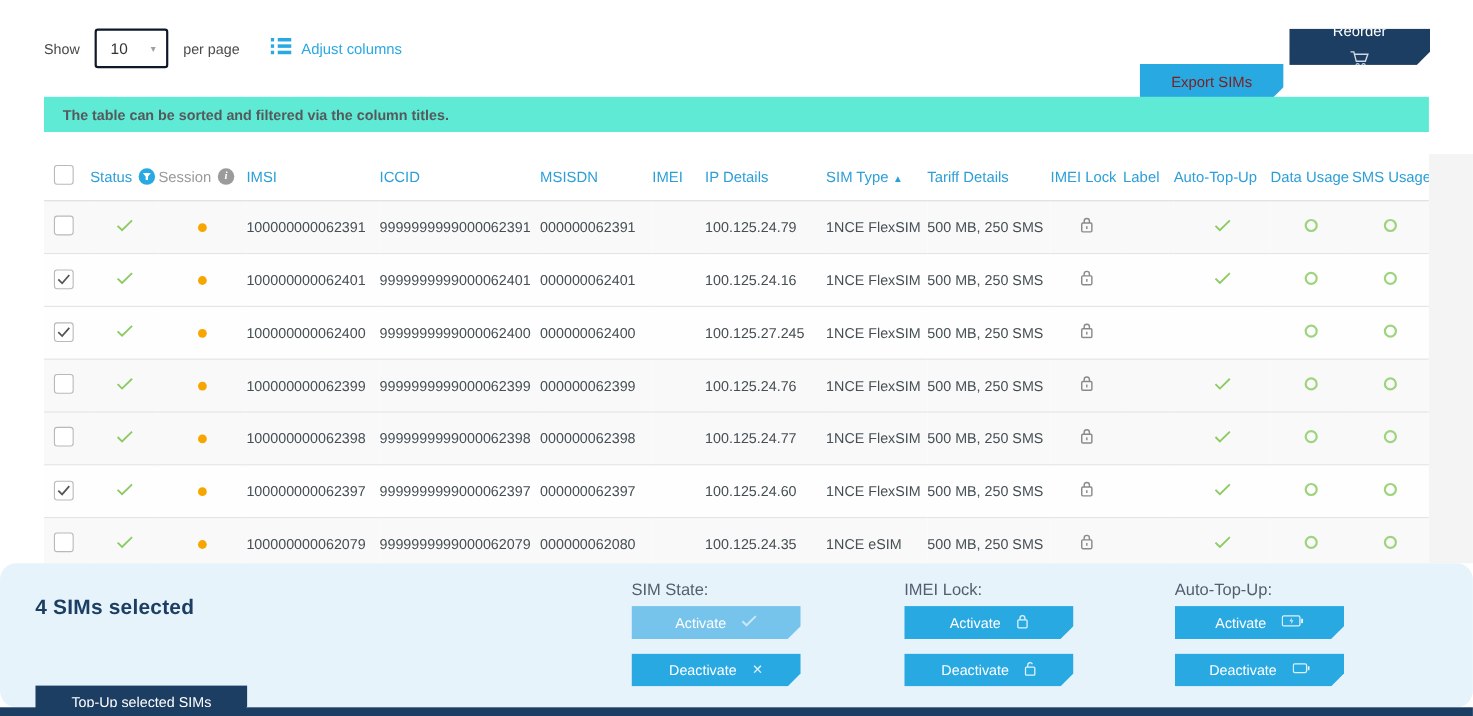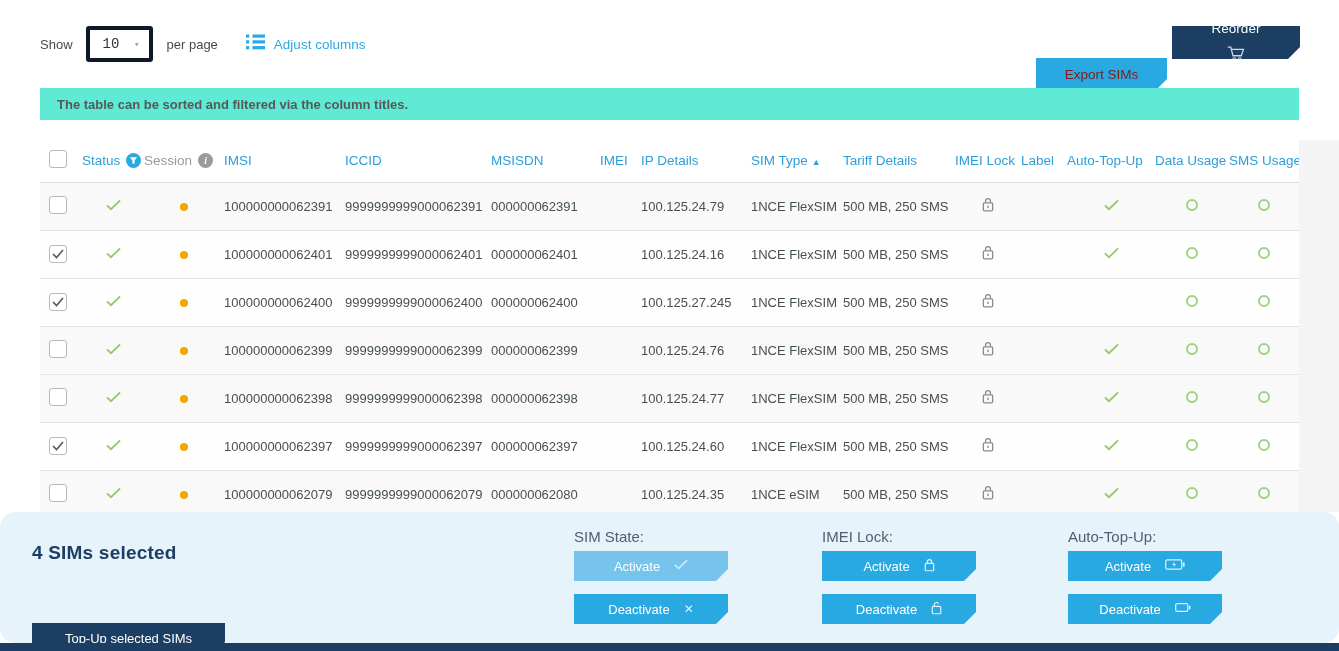--- a/index.html
+++ b/index.html
@@ -9,23 +9,23 @@
     background:#ffffff;
     position:relative;
     overflow:hidden;
     color:#454f54;
   }
   
   .toolbar { position:absolute; top:0; left:0; right:0; height:78px; background:#fff; }
   .show-group { position:absolute; left:40px; top:26px; height:36px; display:flex; align-items:center; }
   .show-label, .perpage-label { font-size:13px; color:#4a4a4a; }
   .pagesize-select {
-    width:67px; height:36px; border:4px solid #0f172a; border-radius:3px; background:#fff;
+    width:67px; height:36px; border:2px solid #0f172a; border-radius:3px; background:#fff;
     margin:0 14px 0 13px; display:flex; align-items:center; justify-content:space-between;
-    padding:0 9px 0 13px; cursor:pointer; font-size:14px; color:#333;font-family:Liberation Mono, monospace;
+    padding:0 9px 0 13px; cursor:pointer; font-size:14px; color:#333;
   }
   .pagesize-caret { color:#9aa0a6; font-size:9px; }
   .adjust-group { display:flex; align-items:center; margin-left:28px; cursor:pointer; }
   .adjust-label { color:#29a9e2; font-size:13.5px; margin-left:9px; }
   .btn-cut { clip-path:polygon(0 0,100% 0,100% calc(100% - 12px),calc(100% - 12px) 100%,0 100%); }
   .export-btn {
     position:absolute; left:1036px; top:26px; width:131px; height:33px; background:#29a9e2;
     color:#7f1d1d; font-size:13.5px; border:none; display:flex; align-items:center; justify-content:center; cursor:pointer;
     font-family:inherit;
     margin-top:32px;
@@ -47,21 +47,21 @@
   table { border-collapse:collapse; table-layout:fixed; width:1259px; }
   col.c-check{width:42px} col.c-status{width:62px} col.c-session{width:80px}
   col.c-imsi{width:121px} col.c-iccid{width:146px} col.c-msisdn{width:102px}
   col.c-imei{width:48px} col.c-ip{width:110px} col.c-simtype{width:92px}
   col.c-tariff{width:112px} col.c-lock{width:66px} col.c-label{width:46px}
   col.c-atu{width:88px} col.c-data{width:74px} col.c-sms{width:70px}
   thead th {
     height:42px; font-weight:400; font-size:13.5px; color:#2d9fd8; text-align:left;
     border-bottom:1px solid #dcdcdc; background:#fff; white-space:nowrap; cursor:pointer;
   }
-  thead th.right { text-align:center; padding-right:6px; }
+  thead th.right { text-align:left; padding-right:6px; }
   thead th.muted { color:#9a9a9a; }
   tbody td { height:48px; font-size:13px; color:#454f54; border-bottom:1px solid #e4e4e4; white-space:nowrap; }
   tbody tr { background:#f9f9f9; }
   tbody tr.selected { background:#fffefe; }
   td.center { text-align:center; }
   .hdr-inner { display:inline-flex; align-items:center; gap:6px; }
   .badge {
     width:15px; height:15px; border-radius:50%; display:inline-flex; align-items:center; justify-content:center;
   }
   .badge.filter { background:#29a9e2; }

